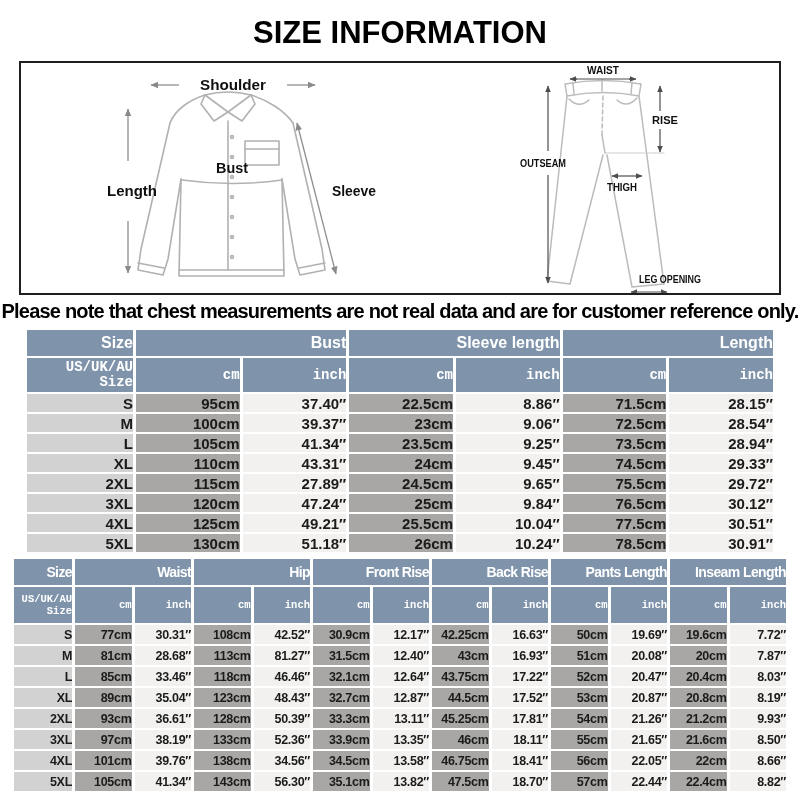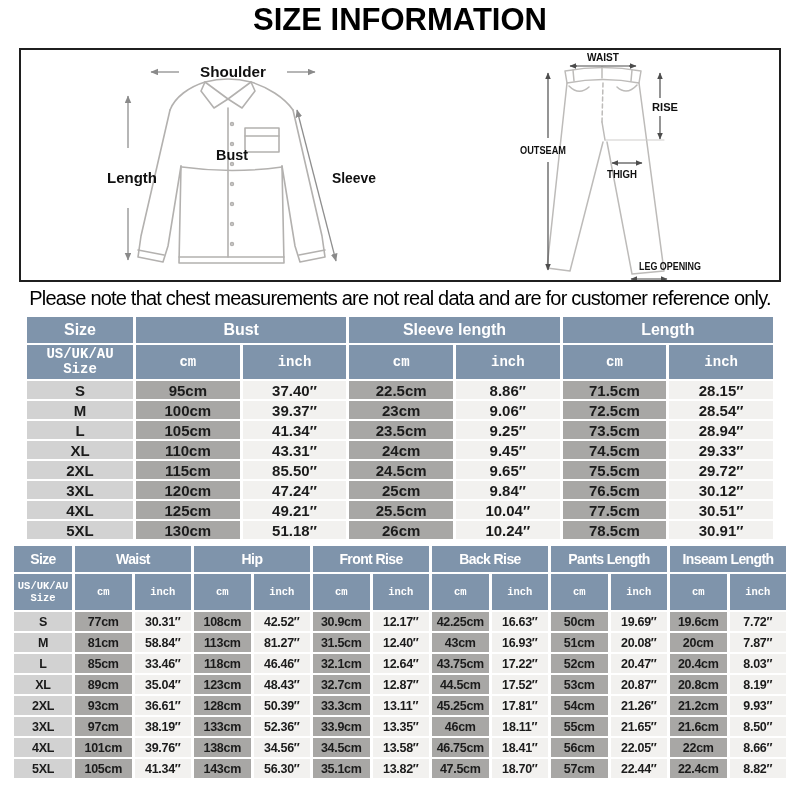--- a/index.html
+++ b/index.html
@@ -1,34 +1,34 @@
 <!DOCTYPE html>
 <html style="--header-bg: #7f94ab; --cm-bg: #a8a7a5; --inch-bg: #f2f1ef; --size-bg: #d2d2d2;"><head>
 <meta charset="utf-8">
 <style>
   html,body{margin:0;padding:0;}
   body{
     width:800px;height:800px;background:#ffffff;overflow:hidden;
     font-family:"Liberation Sans",sans-serif;
   }
   h1{
-    margin:0;height:40px;line-height:40px;
+    margin:0;padding-top:13px;height:40px;line-height:40px;
     text-align:center;font-size:31px;font-weight:bold;color:#000;
   }
   .diagram-box{
     width:758px;height:230px;margin:8px auto 0;
     border:2px solid #1f1f1f;position:relative;background:#fff;
   }
   .note{
     margin-top:3px;width:800px;text-align:center;white-space:nowrap;
-    font-size:20px;letter-spacing:-0.8px;font-weight:400;color:#000;line-height:26px;
+    font-size:20px;letter-spacing:-0.8px;font-weight:700;color:#000;line-height:26px;
   }
   table{
     border-collapse:separate;border-spacing:3px 2px;table-layout:fixed;
-    text-align:center;
+    text-align:right;
   }
   .t1{width:752px;margin:4px auto 0;}
   .t2{width:778px;margin:3px auto 0;}
   th{padding:0;font-weight:bold;background:var(--header-bg,#7f94ab);color:#fff;}
   td{padding:0;color:#1b1b1b;font-weight:bold;overflow:hidden;}
   .t1 th.grp{font-size:16px;height:26px;}
   .t1 th.unit{font-family:"Liberation Mono",monospace;font-size:14px;height:34px;white-space:pre-line;line-height:15px;}
   .t1 td{font-size:15px;height:18px;}
   .t2 th.grp{font-size:14px;height:26px;letter-spacing:-0.6px;}
   .t2 th.unit{font-family:"Liberation Mono",monospace;font-size:10.5px;height:36px;white-space:pre-line;line-height:12px;}
@@ -189,21 +189,21 @@
         <td class="cm-cell">110cm</td>
         <td class="inch-cell">43.31″</td>
         <td class="cm-cell">24cm</td>
         <td class="inch-cell">9.45″</td>
         <td class="cm-cell">74.5cm</td>
         <td class="inch-cell">29.33″</td>
       </tr>
       <tr>
         <td class="size-cell">2XL</td>
         <td class="cm-cell">115cm</td>
-        <td class="inch-cell">85.50″</td>
+        <td class="inch-cell">27.89″</td>
         <td class="cm-cell">24.5cm</td>
         <td class="inch-cell">9.65″</td>
         <td class="cm-cell">75.5cm</td>
         <td class="inch-cell">29.72″</td>
       </tr>
       <tr>
         <td class="size-cell">3XL</td>
         <td class="cm-cell">120cm</td>
         <td class="inch-cell">47.24″</td>
         <td class="cm-cell">25cm</td>
@@ -287,21 +287,21 @@
         <td class="cm-cell">42.25cm</td>
         <td class="inch-cell">16.63″</td>
         <td class="cm-cell">50cm</td>
         <td class="inch-cell">19.69″</td>
         <td class="cm-cell">19.6cm</td>
         <td class="inch-cell">7.72″</td>
       </tr>
       <tr>
         <td class="size-cell">M</td>
         <td class="cm-cell">81cm</td>
-        <td class="inch-cell">58.84″</td>
+        <td class="inch-cell">28.68″</td>
         <td class="cm-cell">113cm</td>
         <td class="inch-cell">81.27″</td>
         <td class="cm-cell">31.5cm</td>
         <td class="inch-cell">12.40″</td>
         <td class="cm-cell">43cm</td>
         <td class="inch-cell">16.93″</td>
         <td class="cm-cell">51cm</td>
         <td class="inch-cell">20.08″</td>
         <td class="cm-cell">20cm</td>
         <td class="inch-cell">7.87″</td>

